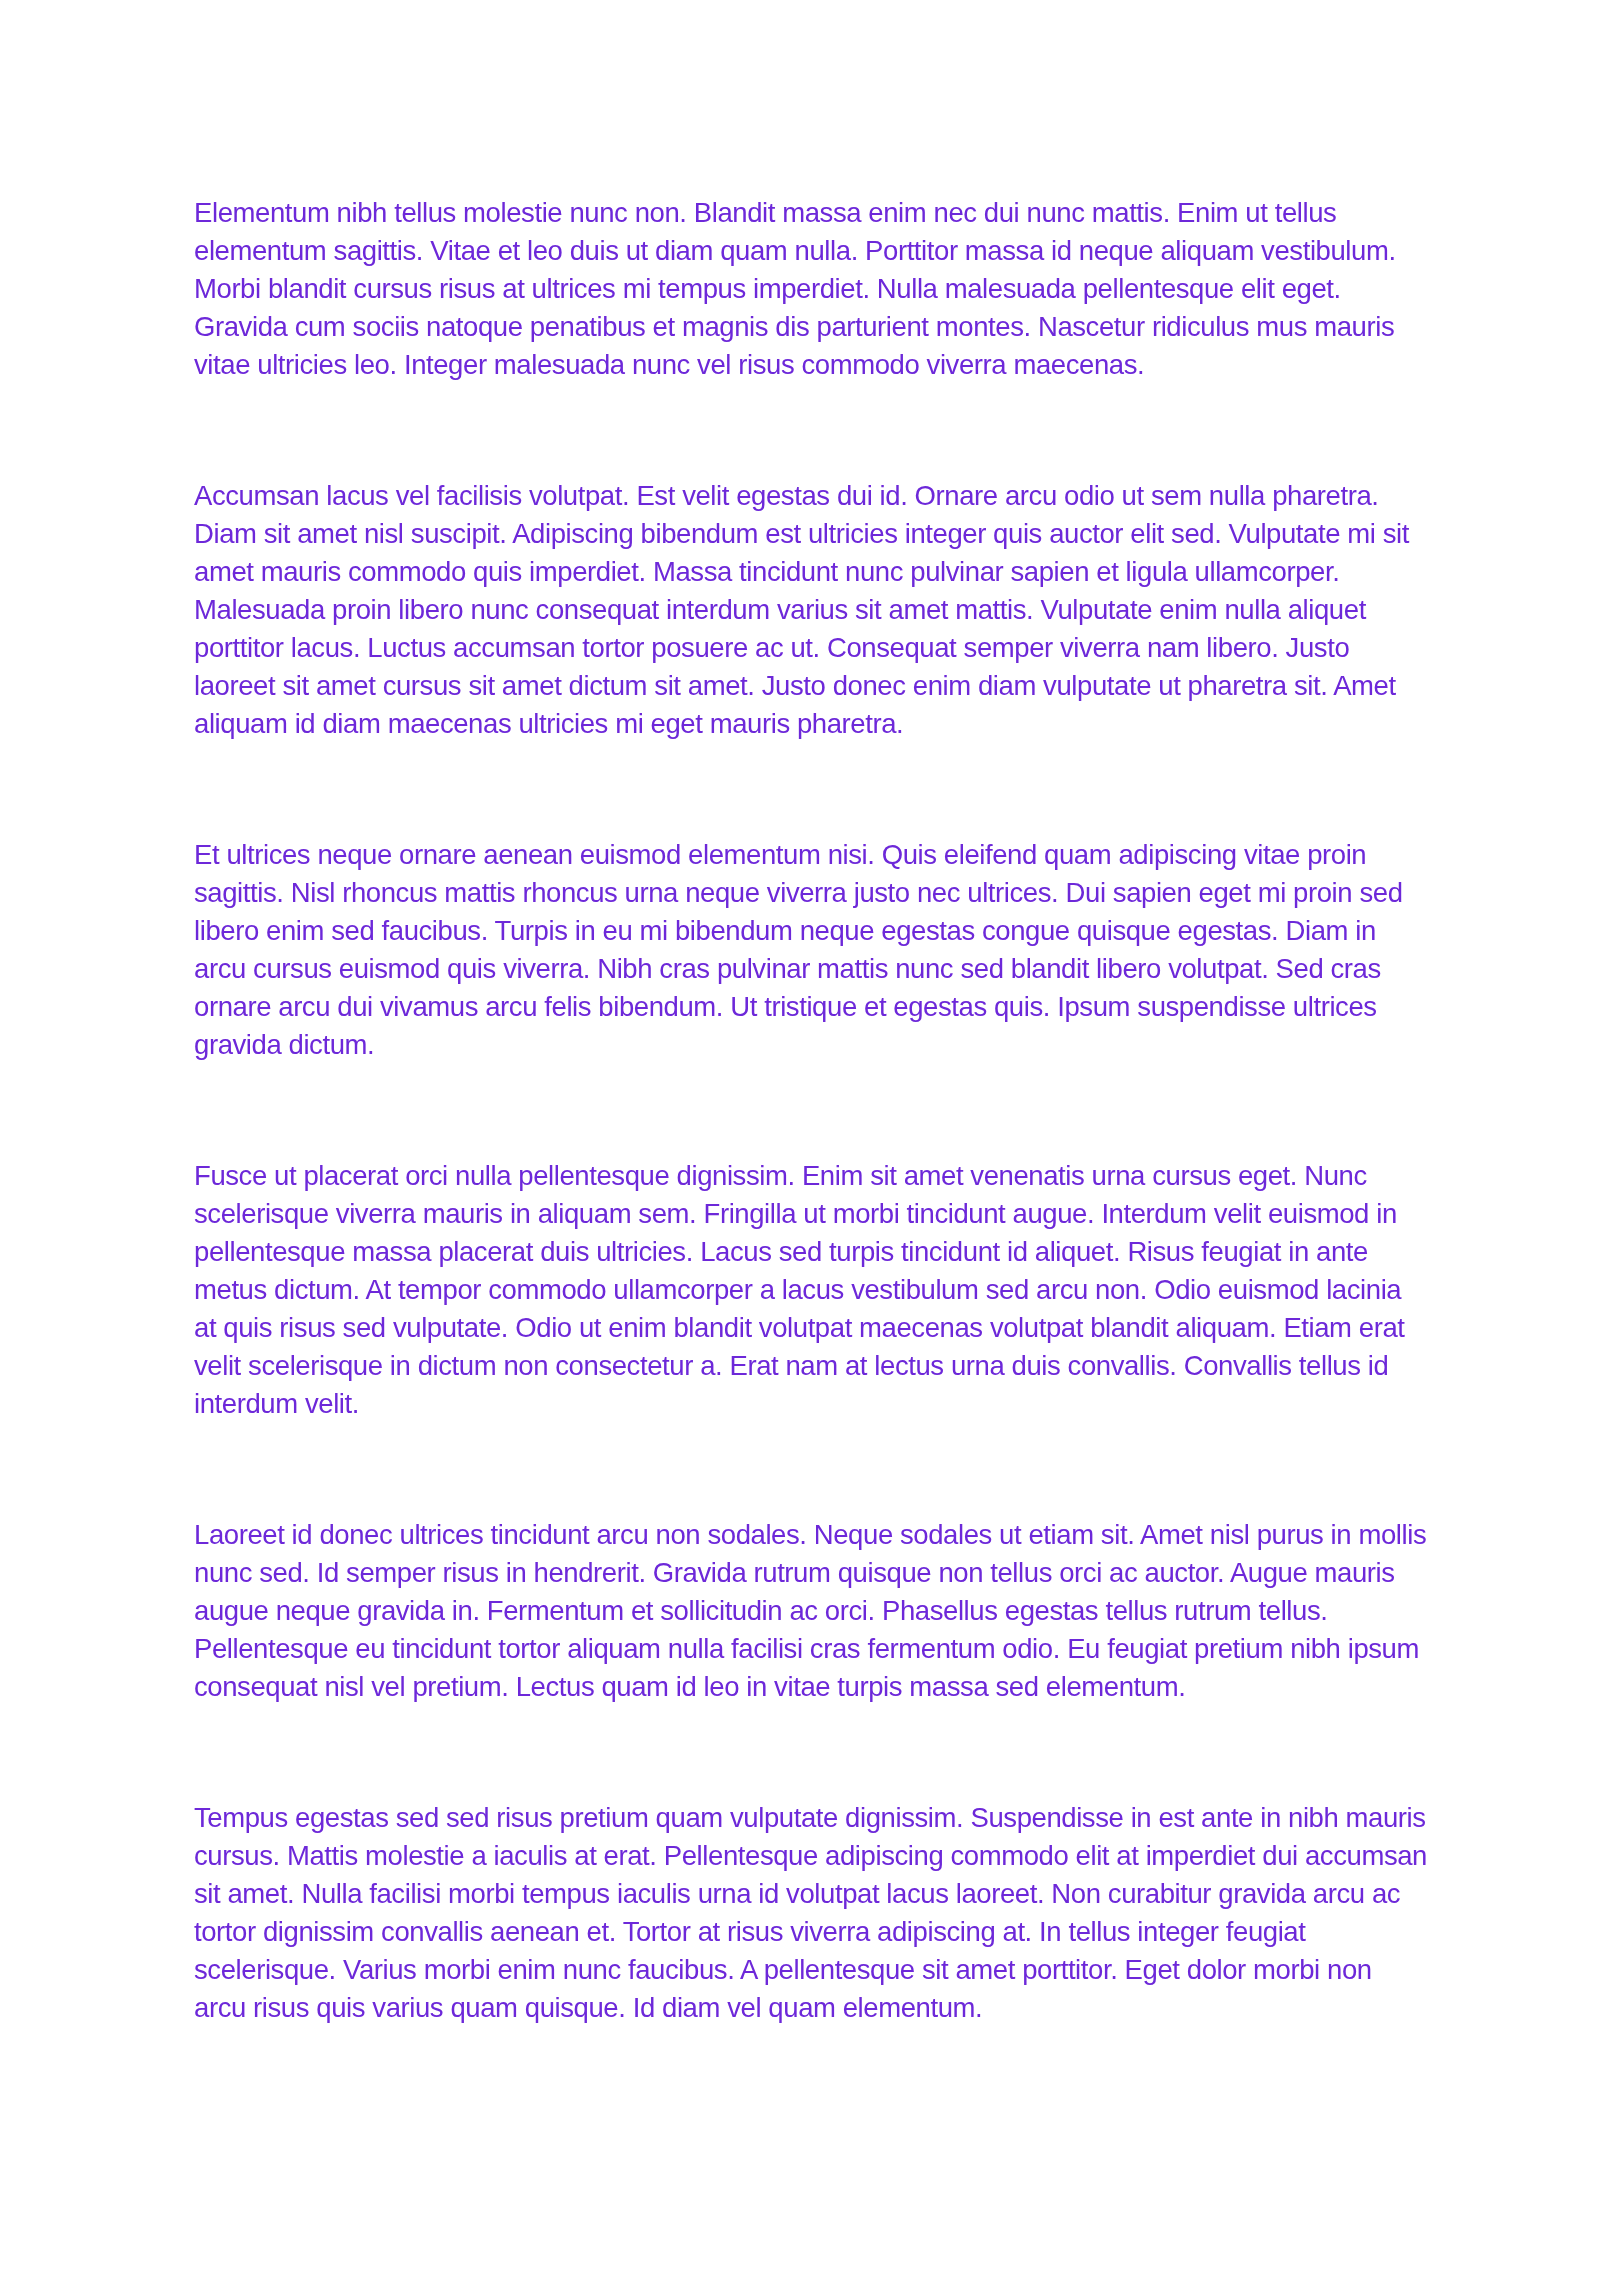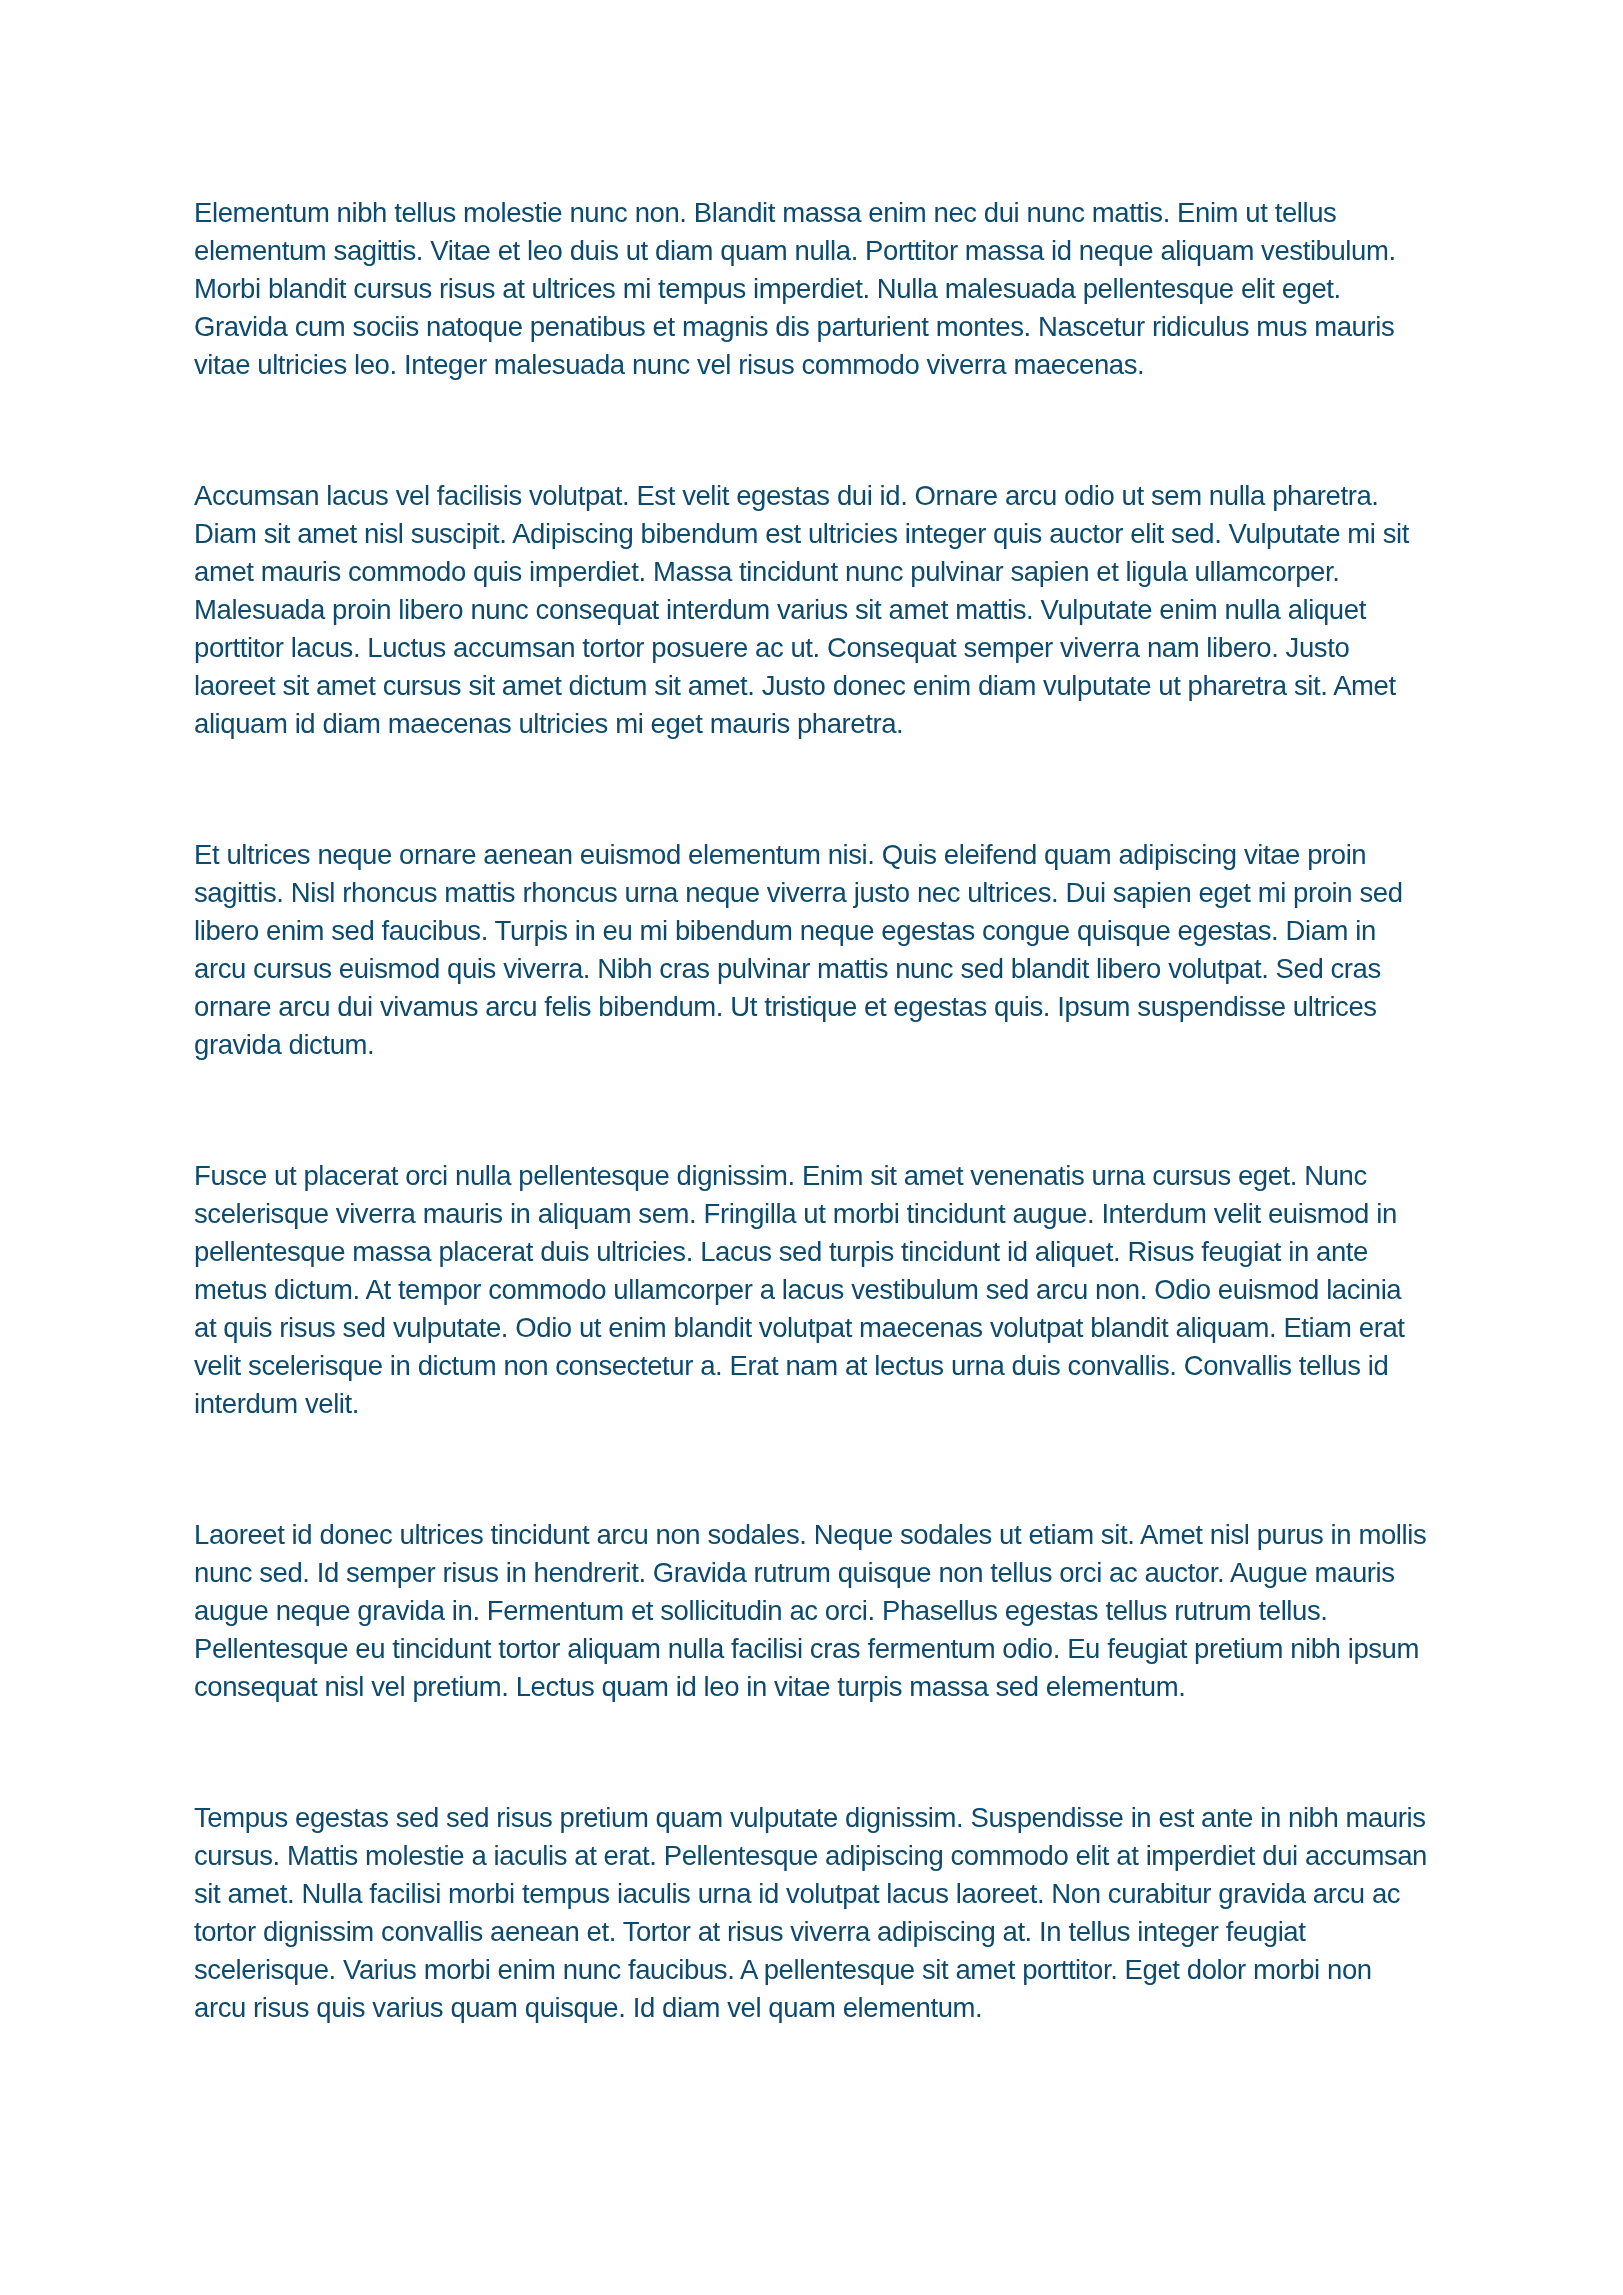--- a/index.html
+++ b/index.html
@@ -38,21 +38,21 @@
     padding: 0;
   }
   .para:last-child {
     margin-bottom: 8px;
   }
 </style>
 </head>
 <body style="background: rgb(255, 255, 255);">
 
 <div class="page">
-  <div class="content" style="color: #0c4a6e;">
+  <div class="content" style="color: #6d28d9;">
     <p class="para">Elementum nibh tellus molestie nunc non. Blandit massa enim nec dui nunc mattis. Enim ut tellus elementum sagittis. Vitae et leo duis ut diam quam nulla. Porttitor massa id neque aliquam vestibulum. Morbi blandit cursus risus at ultrices mi tempus imperdiet. Nulla malesuada pellentesque elit eget. Gravida cum sociis natoque penatibus et magnis dis parturient montes. Nascetur ridiculus mus mauris vitae ultricies leo. Integer malesuada nunc vel risus commodo viverra maecenas.</p>
     <p class="para">Accumsan lacus vel facilisis volutpat. Est velit egestas dui id. Ornare arcu odio ut sem nulla pharetra. Diam sit amet nisl suscipit. Adipiscing bibendum est ultricies integer quis auctor elit sed. Vulputate mi sit amet mauris commodo quis imperdiet. Massa tincidunt nunc pulvinar sapien et ligula ullamcorper. Malesuada proin libero nunc consequat interdum varius sit amet mattis. Vulputate enim nulla aliquet porttitor lacus. Luctus accumsan tortor posuere ac ut. Consequat semper viverra nam libero. Justo laoreet sit amet cursus sit amet dictum sit amet. Justo donec enim diam vulputate ut pharetra sit. Amet aliquam id diam maecenas ultricies mi eget mauris pharetra.</p>
     <p class="para">Et ultrices neque ornare aenean euismod elementum nisi. Quis eleifend quam adipiscing vitae proin sagittis. Nisl rhoncus mattis rhoncus urna neque viverra justo nec ultrices. Dui sapien eget mi proin sed libero enim sed faucibus. Turpis in eu mi bibendum neque egestas congue quisque egestas. Diam in arcu cursus euismod quis viverra. Nibh cras pulvinar mattis nunc sed blandit libero volutpat. Sed cras ornare arcu dui vivamus arcu felis bibendum. Ut tristique et egestas quis. Ipsum suspendisse ultrices gravida dictum.</p>
     <p class="para">Fusce ut placerat orci nulla pellentesque dignissim. Enim sit amet venenatis urna cursus eget. Nunc scelerisque viverra mauris in aliquam sem. Fringilla ut morbi tincidunt augue. Interdum velit euismod in pellentesque massa placerat duis ultricies. Lacus sed turpis tincidunt id aliquet. Risus feugiat in ante metus dictum. At tempor commodo ullamcorper a lacus vestibulum sed arcu non. Odio euismod lacinia at quis risus sed vulputate. Odio ut enim blandit volutpat maecenas volutpat blandit aliquam. Etiam erat velit scelerisque in dictum non consectetur a. Erat nam at lectus urna duis convallis. Convallis tellus id interdum velit.</p>
     <p class="para">Laoreet id donec ultrices tincidunt arcu non sodales. Neque sodales ut etiam sit. Amet nisl purus in mollis nunc sed. Id semper risus in hendrerit. Gravida rutrum quisque non tellus orci ac auctor. Augue mauris augue neque gravida in. Fermentum et sollicitudin ac orci. Phasellus egestas tellus rutrum tellus. Pellentesque eu tincidunt tortor aliquam nulla facilisi cras fermentum odio. Eu feugiat pretium nibh ipsum consequat nisl vel pretium. Lectus quam id leo in vitae turpis massa sed elementum.</p>
     <p class="para">Tempus egestas sed sed risus pretium quam vulputate dignissim. Suspendisse in est ante in nibh mauris cursus. Mattis molestie a iaculis at erat. Pellentesque adipiscing commodo elit at imperdiet dui accumsan sit amet. Nulla facilisi morbi tempus iaculis urna id volutpat lacus laoreet. Non curabitur gravida arcu ac tortor dignissim convallis aenean et. Tortor at risus viverra adipiscing at. In tellus integer feugiat scelerisque. Varius morbi enim nunc faucibus. A pellentesque sit amet porttitor. Eget dolor morbi non arcu risus quis varius quam quisque. Id diam vel quam elementum.</p>
   </div>
 </div>
 
 

